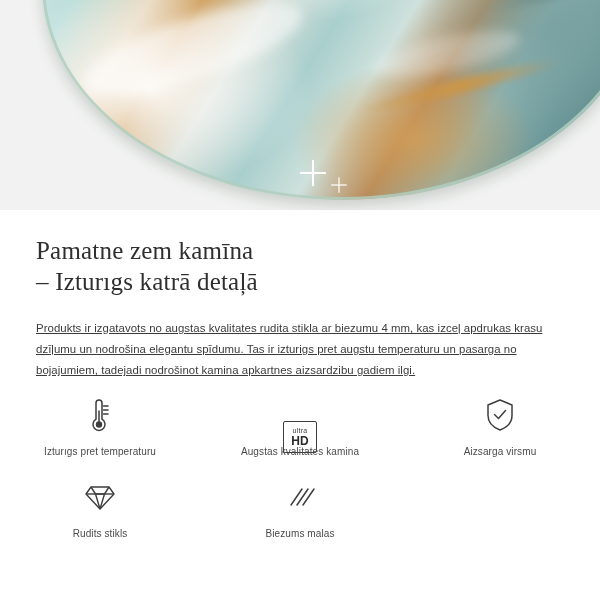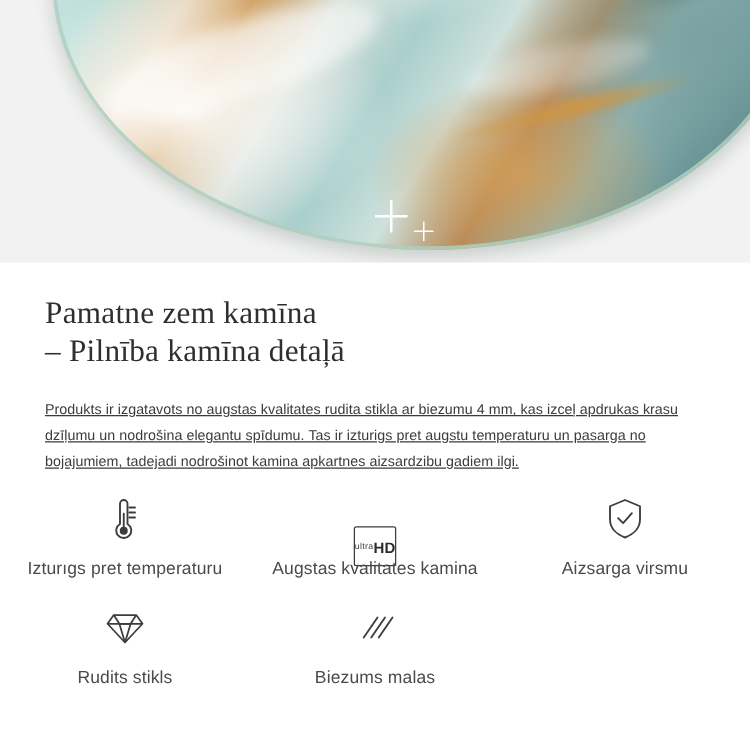--- a/index.html
+++ b/index.html
@@ -162,32 +162,32 @@
     justify-content: flex-start;
   }
   .feature .ico {
     height: 44px;
     display: flex;
     align-items: center;
     justify-content: center;
   }
   .feature .cap {
     margin-top: 9px;
-    font-size: 14px;
+    font-size: 10px;
     color: #4a4a4a;
     text-align: center;
     letter-spacing: .1px;
   }
   .ultra-hd {
     width: 32px;
     height: 30px;
     border: 1.6px solid #3d3d3d;
     border-radius: 2px;
     display: flex;
-    flex-direction: row;
+    flex-direction: column;
     align-items: center;
     justify-content: center;
     line-height: 1;
     margin-top: 44px;
   }
   .ultra-hd .u {
     font-size: 7px;
     color: #3d3d3d;
     letter-spacing: .3px;
   }
@@ -216,21 +216,21 @@
       <div class="glass-streak s3"></div>
     </div>
     <div class="glass-edge"></div>
     <div class="sparkle sp1"></div>
     <div class="sparkle sp2"></div>
   </div>
 
   <div class="content">
     <h1 class="headline">
       <span>Pamatne zem kamīna</span>
-      <span class="line2">– Pilnība kamīna detaļā</span>
+      <span class="line2">– Izturıgs katrā detaļā</span>
     </h1>
     <p class="paragraph">Produkts ir izgatavots no augstas kvalitates rudita stikla ar biezumu 4 mm, kas izceļ apdrukas krasu dzīļumu un nodrošina elegantu spīdumu. Tas ir izturigs pret augstu temperaturu un pasarga no bojajumiem, tadejadi nodrošinot kamina apkartnes aizsardzibu gadiem ilgi.</p>
   </div>
 
   <div class="features">
 
     <div class="feature">
       <span class="ico">
         <svg width="34" height="36" viewBox="0 0 34 36" fill="none" stroke="#3d3d3d" stroke-width="1.5" stroke-linecap="round">
           <path d="M13 6a3 3 0 0 1 6 0v16.2a6 6 0 1 1-6 0V6z"></path>

